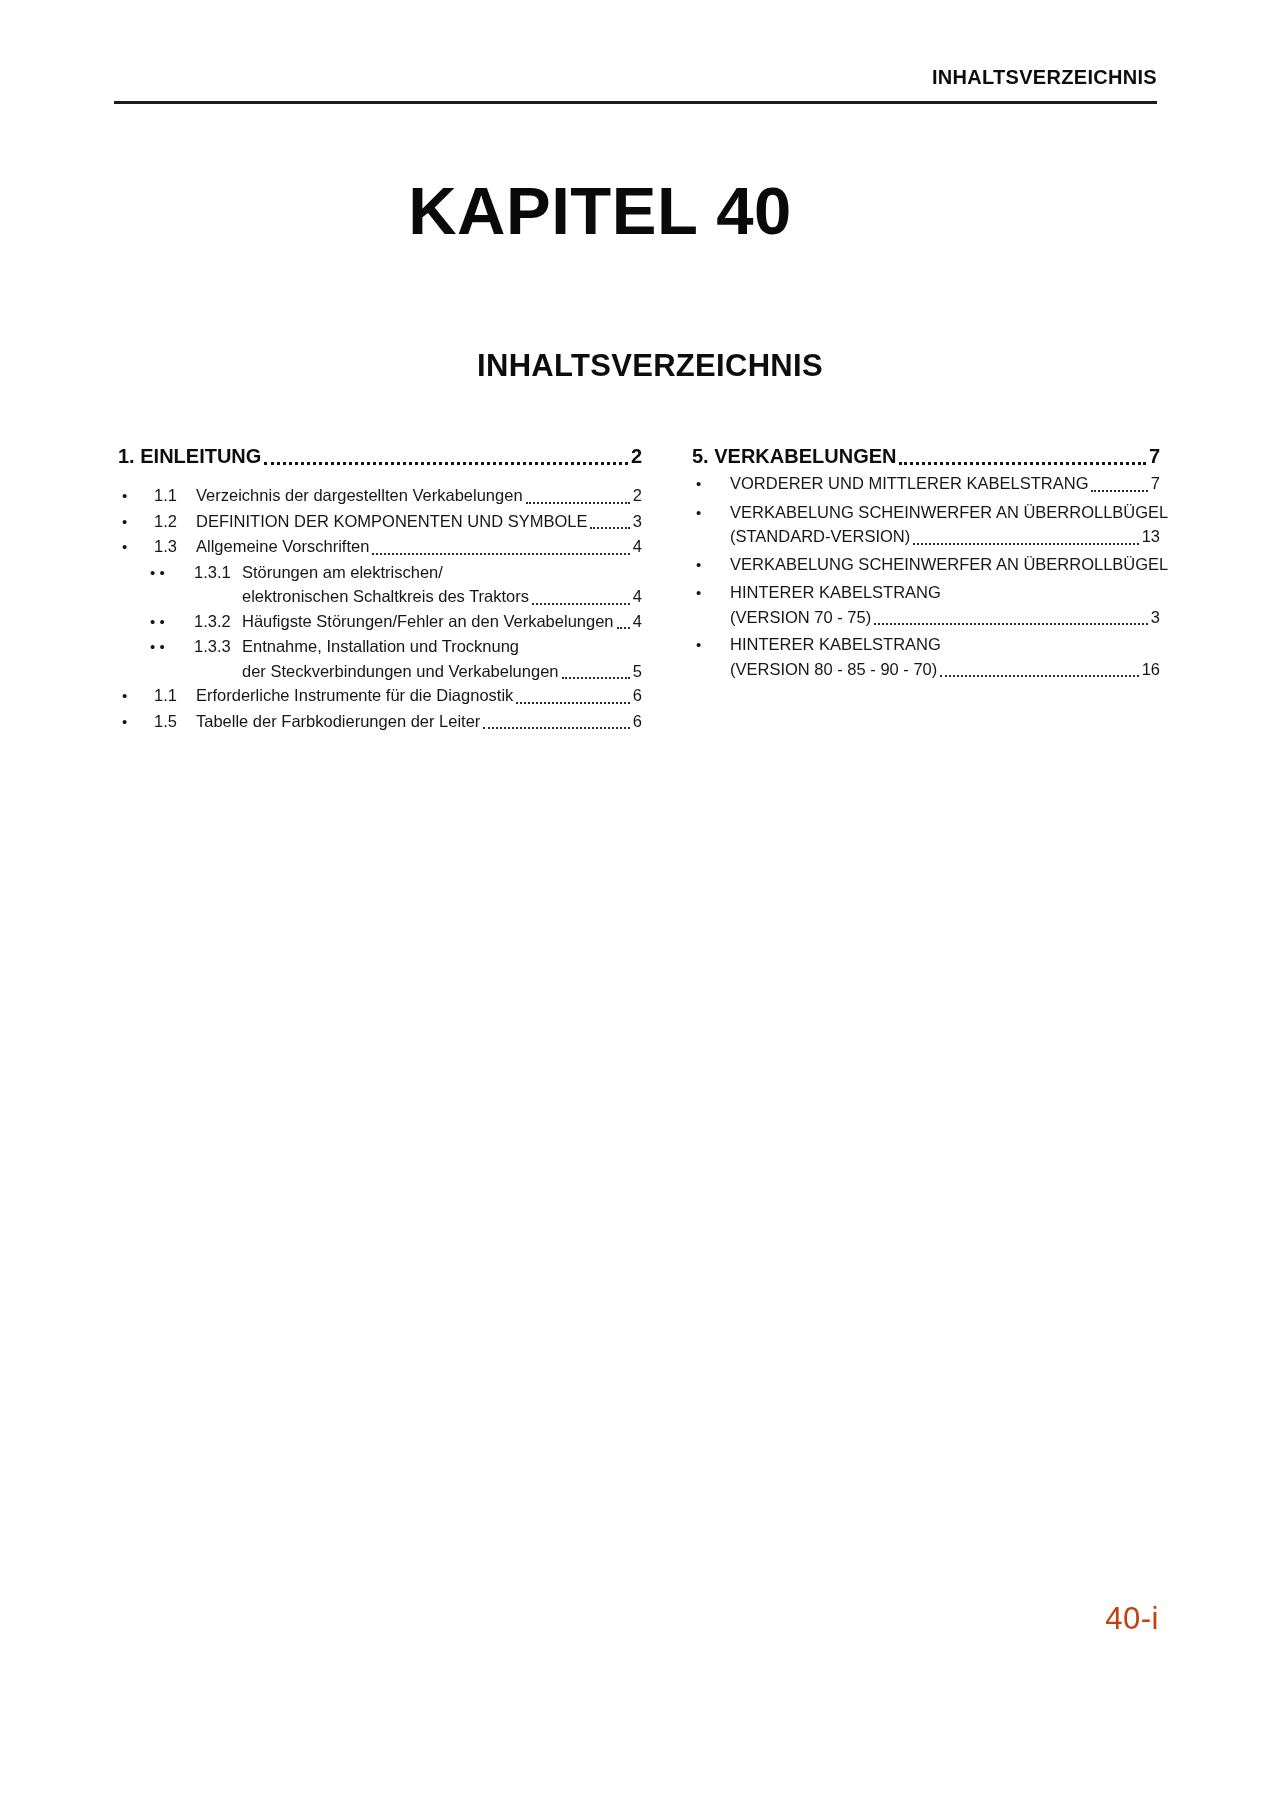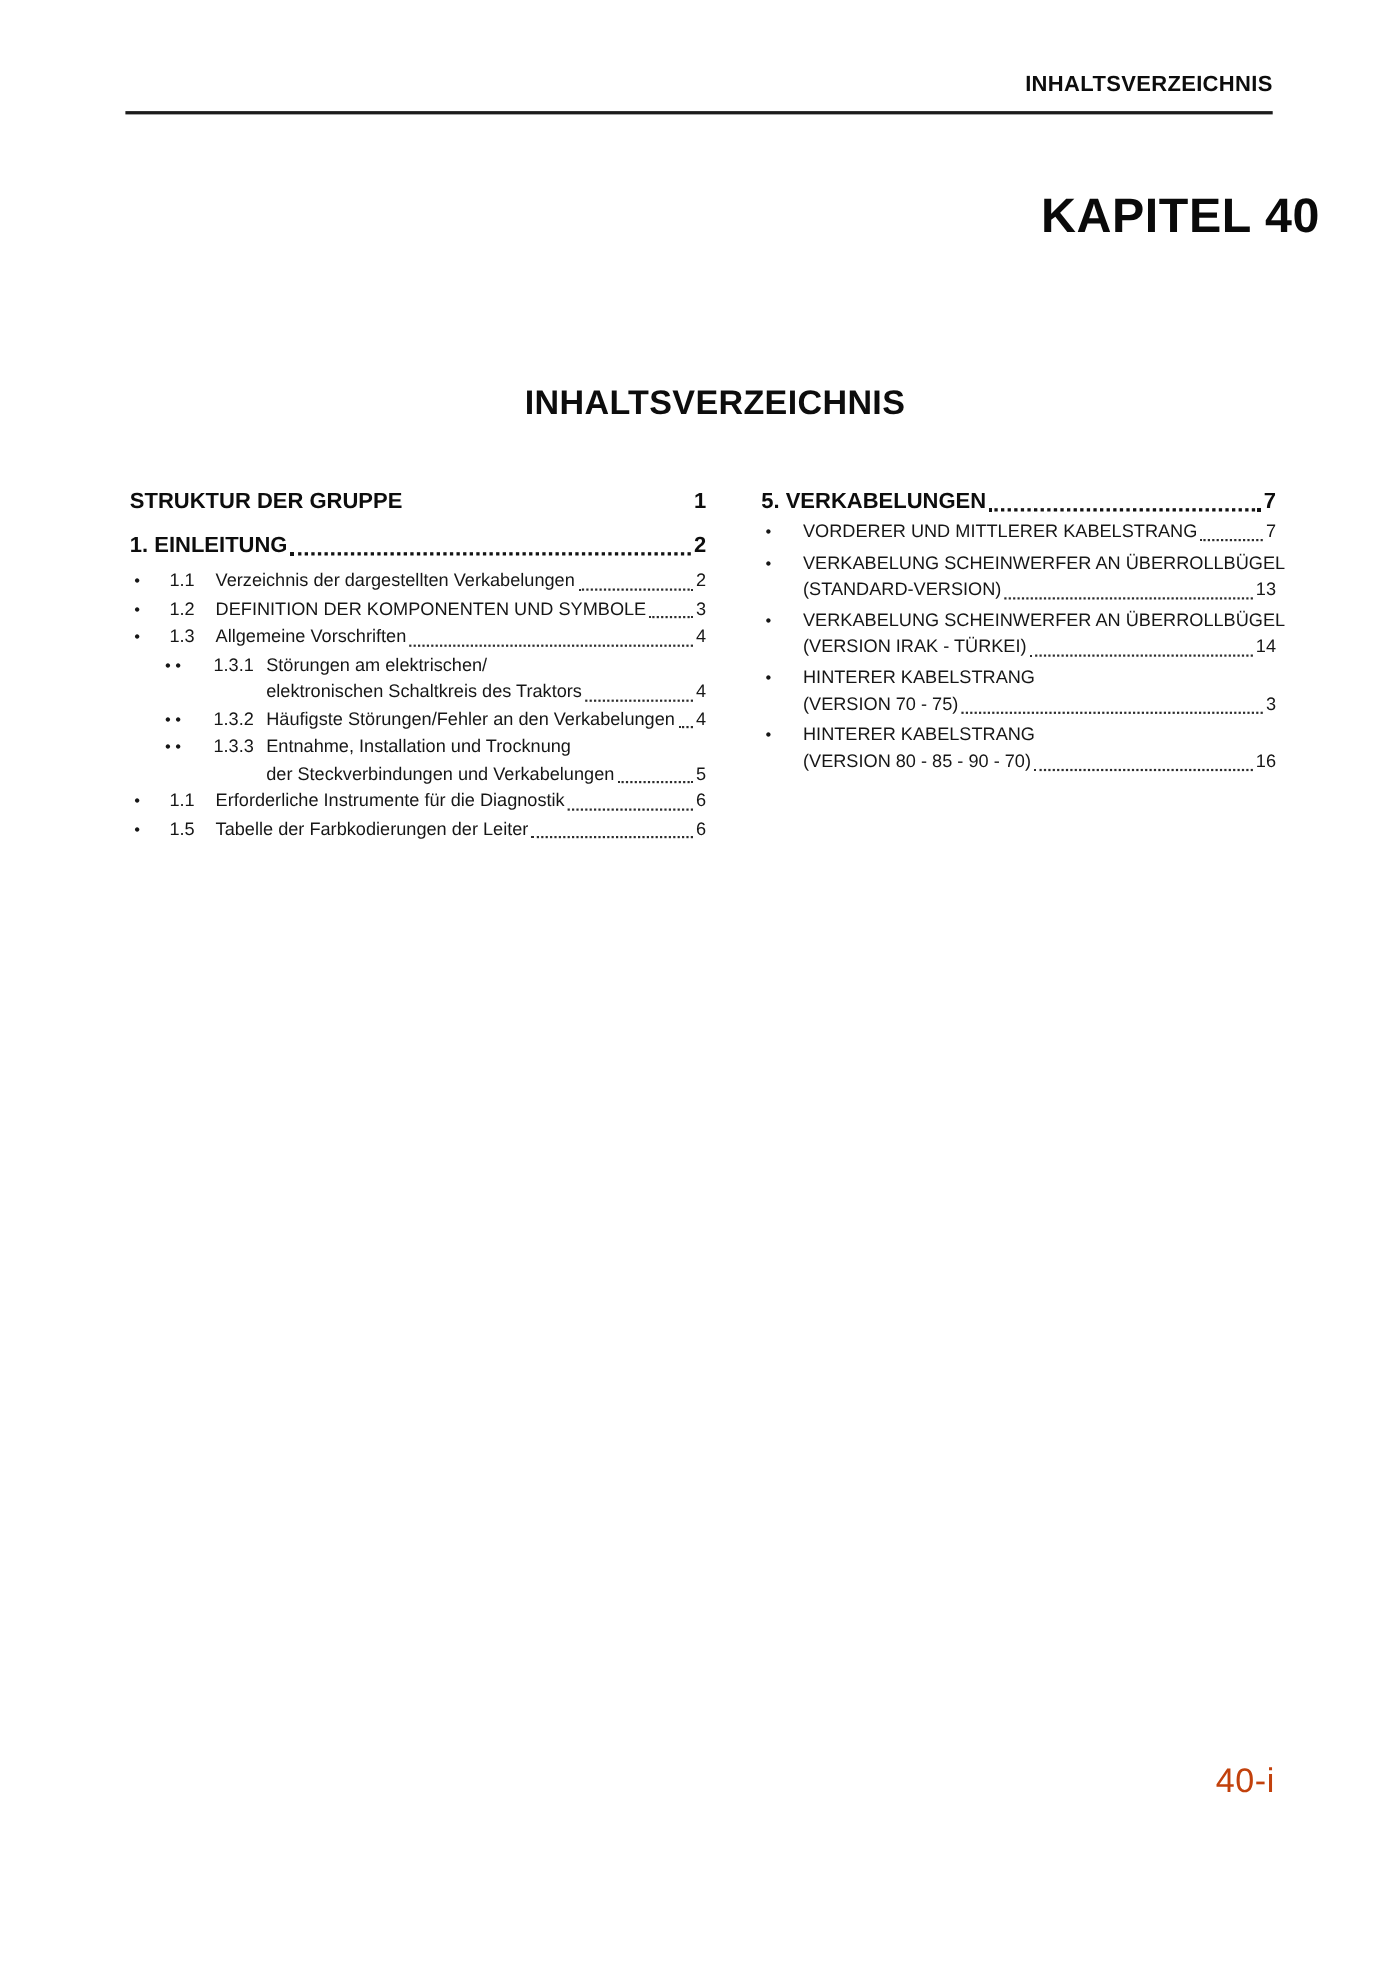--- a/index.html
+++ b/index.html
@@ -11,22 +11,22 @@
   .page{position:absolute;inset:0;overflow:hidden;}
 
   .running-head{
     position:absolute;top:66px;right:115px;
     font-size:20px;font-weight:bold;letter-spacing:.3px;color:#0d0d0d;
   }
   .head-rule{
     position:absolute;top:101px;left:114px;width:1043px;height:3px;background:#1c1c1c;
   }
   .chapter-title{
-    position:absolute;top:172px;left:0;width:1200px;text-align:right;
-    font-size:44px;font-weight:bold;letter-spacing:.5px;color:#0a0a0a;
+    position:absolute;top:172px;left:0;width:1200px;text-align:center;
+    font-size:67px;font-weight:bold;letter-spacing:.5px;color:#0a0a0a;
   }
   .toc-title{
     position:absolute;top:348px;left:0;width:1300px;text-align:center;
     font-size:31px;font-weight:bold;letter-spacing:.3px;color:#0d0d0d;
   }
 
   .columns{
     position:absolute;top:443px;left:118px;width:1042px;
     display:flex;gap:50px;align-items:flex-start;
   }
@@ -72,25 +72,20 @@
 
 <div class="page">
   <div class="running-head">INHALTSVERZEICHNIS</div>
   <div class="head-rule"></div>
   <div class="chapter-title">KAPITEL 40</div>
   <div class="toc-title">INHALTSVERZEICHNIS</div>
 
   <div class="columns">
     <div class="col col-left" id="col-left">
         <div class="toc-row heading">
-          <span class="txt">STRUKTUR DER GRUPPE</span>
-          <span class="spacer"></span>
-          <span class="pageno">1</span>
-        </div>
-        <div class="toc-row heading">
           <span class="txt">1. EINLEITUNG</span>
           <span class="leader"></span>
           <span class="pageno">2</span>
         </div>
         <div class="toc-row entry lvl1">
           <span class="bullet">•</span>
           <span class="num">1.1</span>
           <span class="content">
             <span class="line">
               <span class="txt">Verzeichnis der dargestellten Verkabelungen</span>
@@ -211,25 +206,20 @@
               <span class="pageno">13</span>
             </span>
           </span>
         </div>
         <div class="toc-row entry lvl1">
           <span class="bullet">•</span>
           <span class="content">
             <span class="line">
               <span class="txt">VERKABELUNG SCHEINWERFER AN ÜBERROLLBÜGEL</span>
             </span>
-            <span class="line">
-              <span class="txt">(VERSION IRAK - TÜRKEI)</span>
-              <span class="leader"></span>
-              <span class="pageno">14</span>
-            </span>
           </span>
         </div>
         <div class="toc-row entry lvl1">
           <span class="bullet">•</span>
           <span class="content">
             <span class="line">
               <span class="txt">HINTERER KABELSTRANG</span>
             </span>
             <span class="line">
               <span class="txt">(VERSION 70 - 75)</span>

